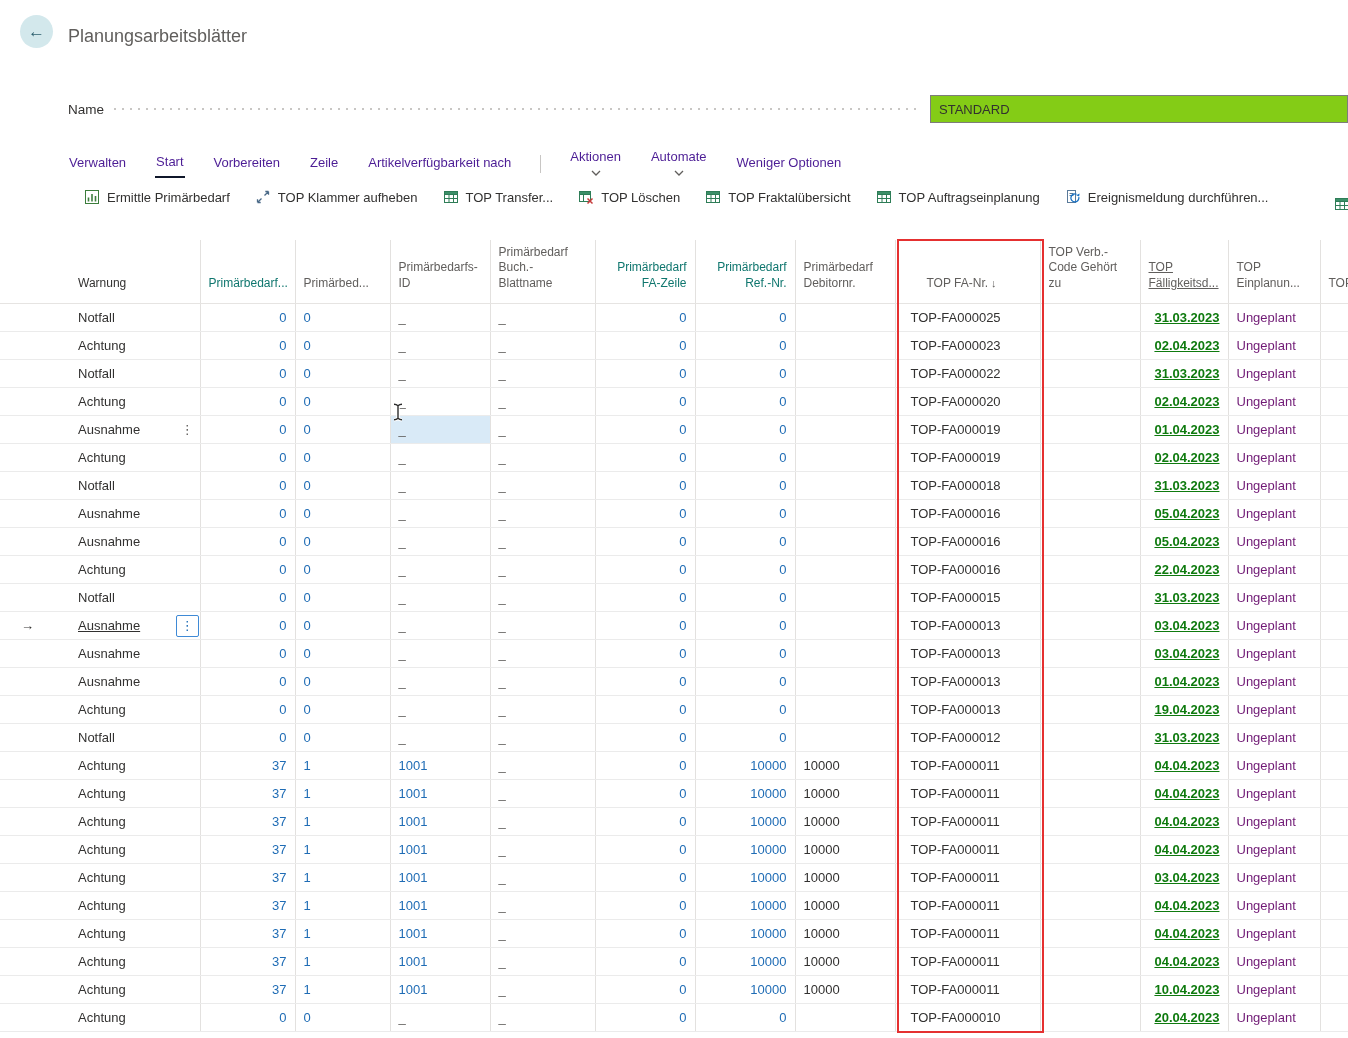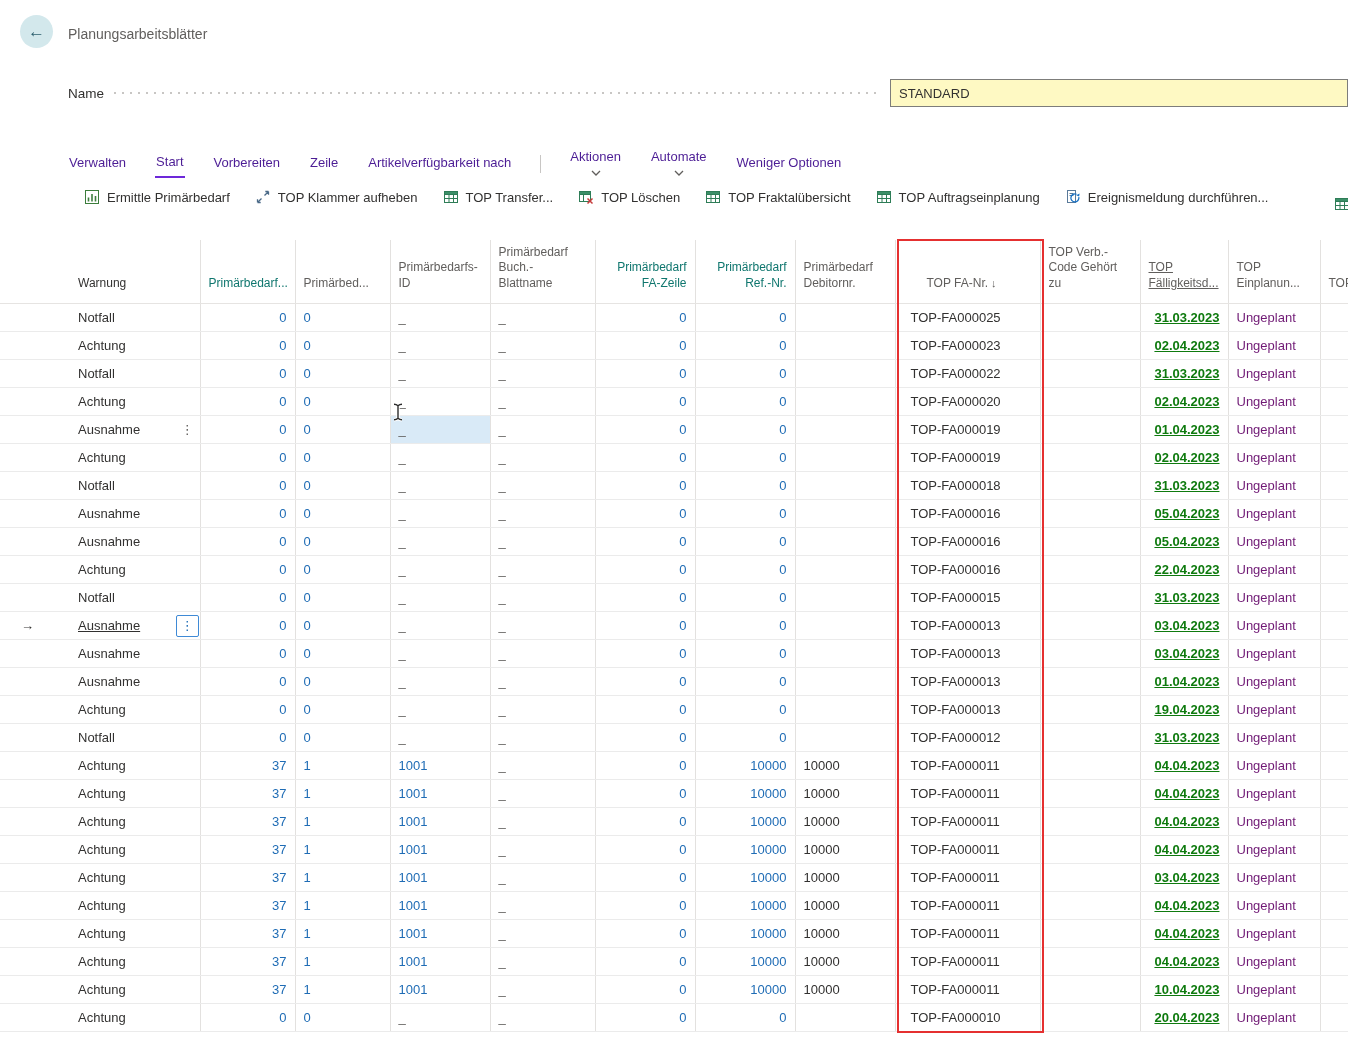--- a/index.html
+++ b/index.html
@@ -4,35 +4,35 @@
 <style>
   * { margin:0; padding:0; box-sizing:border-box; }
   html,body { background:#fff; }
   .page { position:relative; width:1348px; height:1038px; background:#fff; overflow:hidden;
           font-family:"Liberation Sans","DejaVu Sans",sans-serif; color:#323130; }
 
   
   .back { position:absolute; left:20px; top:15px; width:33px; height:33px; border-radius:50%;
           background:#d3e8ec; border:none; display:flex; align-items:center; justify-content:center;
           font-size:17px; color:#2c5f6e; cursor:pointer; font-family:inherit; }
-  .title { position:absolute; left:68px; top:26px; font-size:14px; color:#605e5c; }
+  .title { position:absolute; left:68px; top:26px; font-size:18px; color:#605e5c; }
 
   
-  .name-row { position:absolute; left:68px; top:79px; width:1280px; height:28px; display:flex; align-items:center;justify-content:space-between; }
+  .name-row { position:absolute; left:68px; top:95px; width:1280px; height:28px; display:flex; align-items:center;justify-content:space-between; }
   .name-row label { font-size:13.5px; color:#323130; margin-right:10px; flex:none; }
   .leader { flex:1; height:2px; margin-right:14px;
             background-image:repeating-linear-gradient(90deg,#c8c6c4 0 2px,transparent 2px 8px); }
-  .name-input { flex:none; width:458px; height:28px; border:1px solid #7d7d7b; padding:11px 8px;
-                font:13px "Liberation Sans","DejaVu Sans",sans-serif; color:#323130; background:#fef9c3; }
+  .name-input { flex:none; width:418px; height:28px; border:1px solid #7d7d7b; padding:11px 8px;
+                font:13px "Liberation Sans","DejaVu Sans",sans-serif; color:#323130; background:#84cc16; }
 
   
   .tabs { position:absolute; left:68px; top:148px; height:32px; display:flex; align-items:center;
           gap:28px; font-size:13px; white-space:nowrap; }
   .tab { color:#4c1d95; cursor:pointer; padding:4px 1px 7px; }
-  .tab.active { border-bottom:2px solid #6d28d9; }
+  .tab.active { border-bottom:2px solid #0f172a; }
   .tab.drop { display:flex; align-items:center; gap:6px;flex-direction:column; }
   .chev { display:inline-flex; align-items:center; }
   .vdiv { width:1px; height:18px; background:#c8c6c4; align-self:center; }
 
   
   .actions { position:absolute; left:84px; top:182px; height:30px; display:flex; align-items:center;
              gap:25px; font-size:13px; white-space:nowrap; max-width:1264px; overflow:hidden; }
   .action { display:flex; align-items:center; gap:7px; cursor:pointer; color:#323130; }
   .aicon { display:inline-flex; align-items:center; }
   .action-partial { position:absolute; left:1334px; top:196px; width:16px; height:16px; cursor:pointer; }

